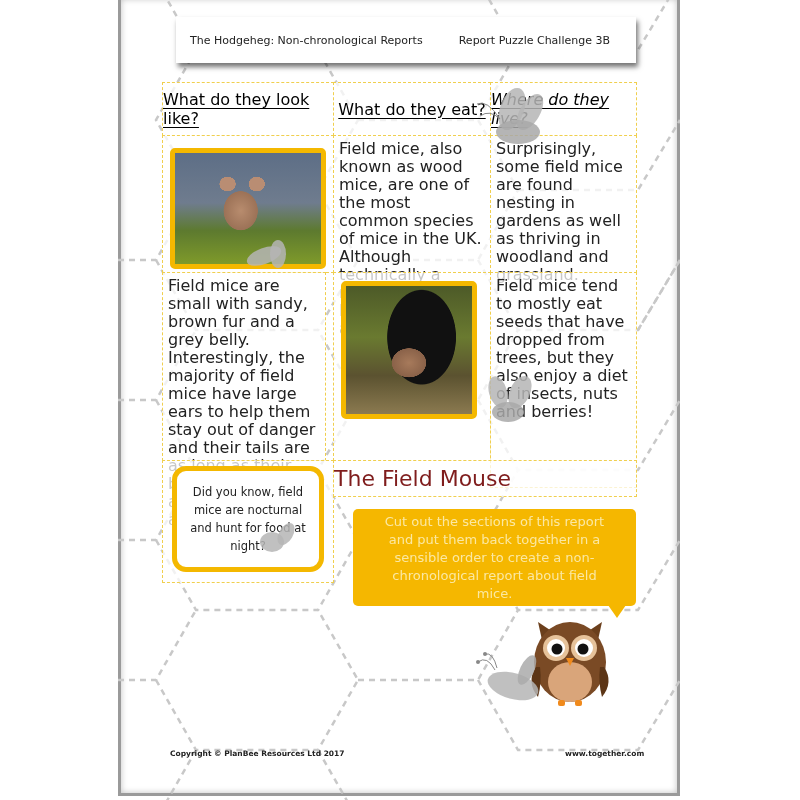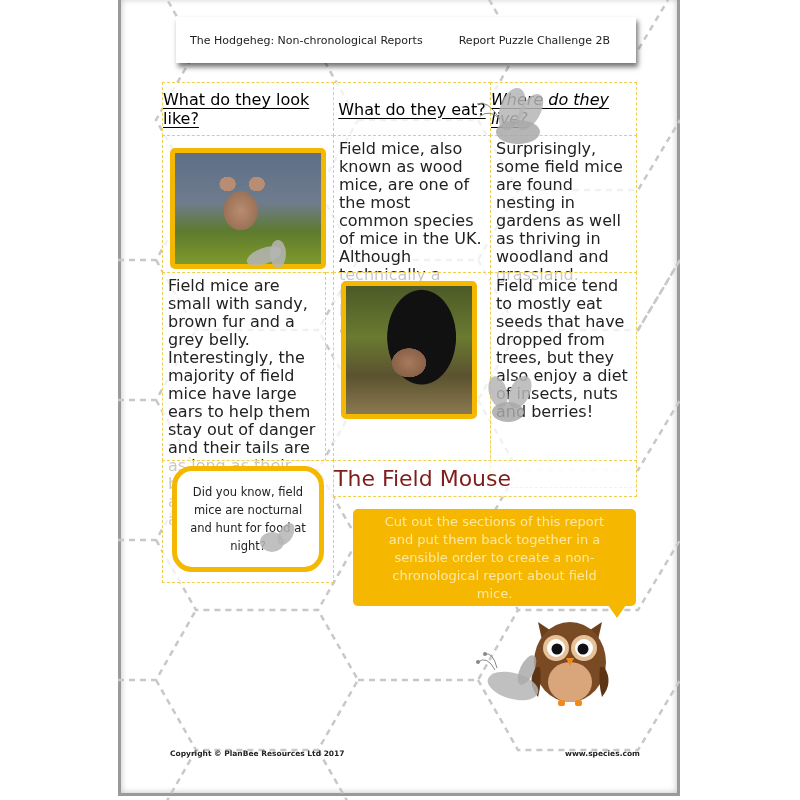--- a/index.html
+++ b/index.html
@@ -14,21 +14,21 @@
   .photo { position: absolute; border: 5px solid #f4b800; border-radius: 5px; box-sizing: border-box; overflow: hidden; }
   .photo1 { background:
       radial-gradient(ellipse 28px 32px at 45% 52%, #b88c6e 0%, #9c7257 60%, transparent 62%),
       radial-gradient(ellipse 10px 9px at 36% 28%, #b98d73 0 80%, transparent 82%),
       radial-gradient(ellipse 10px 9px at 56% 28%, #b98d73 0 80%, transparent 82%),
       linear-gradient(180deg, #5d6e86 0%, #6f7c8e 45%, #5d7a2f 70%, #7f9a2a 100%); }
   .photo2 { background:
       radial-gradient(ellipse 26px 22px at 50% 60%, #a77a5b 0%, #8a6249 65%, transparent 67%),
       radial-gradient(ellipse 40px 55px at 60% 40%, #111 0 85%, transparent 87%),
       linear-gradient(180deg, #4d5a28 0%, #6a7a30 40%, #5b5230 70%, #8b7a50 100%); }
-  .didyou { position: absolute; left: 172px; top: 466px; width: 152px; height: 106px; border: 5px solid #f4b800; border-radius: 20px; background: #fff; box-sizing: border-box; display: flex; align-items: center; justify-content: center; text-align: center; font-size: 11.5px; line-height: 18px; padding: 4px 10px; color: #222; }
+  .didyou { position: absolute; left: 172px; top: 466px; width: 152px; height: 106px; border: 5px solid #f4b800; border-radius: 14px; background: #fff; box-sizing: border-box; display: flex; align-items: center; justify-content: center; text-align: center; font-size: 11.5px; line-height: 18px; padding: 4px 10px; color: #222; }
   .title { font-size: 22px; text-underline-offset: 3px; display: flex; align-items: center; justify-content: flex-start; color: #7f1d1d; }
   .instruction { position: absolute; left: 353px; top: 509px; width: 283px; height: 97px; background: #f5b700; border-radius: 5px; color: #fbe8a2; font-size: 13px; line-height: 18px; text-align: center; display: flex; align-items: center; justify-content: center; padding: 6px 20px; box-sizing: border-box; }
   .instruction::after { content: ""; position: absolute; right: 10px; bottom: -12px; border-left: 9px solid transparent; border-right: 9px solid transparent; border-top: 13px solid #f5b700; }
   .footer { position: absolute; top: 749px; font-size: 7.5px; font-weight: bold; color: #222; }
   .bee { position: absolute; }
 </style>
 </head>
 <body>
 
 <div class="sheet"></div>
@@ -56,21 +56,21 @@
     <path d="M38 680 L78 750 H200 L240 680 L200 610"></path>
     <path d="M240 680 H360 L400 610"></path>
     <path d="M360 680 L400 750 H520 L562 680"></path>
     <path d="M78 750 L38 820"></path>
     <path d="M200 750 L240 820"></path>
   </g>
 </svg>
 
 <div class="header-box">
   <span>The Hodgeheg: Non-chronological Reports</span>
-  <span>Report Puzzle Challenge 2B</span>
+  <span>Report Puzzle Challenge 3B</span>
 </div>
 
 <div class="cell hdr" style="left:162px; top:82px; width:172px; height:54px;">
   <span>What do they look like?</span>
 </div>
 <div class="cell hdr" style="left:333px; top:82px; width:158px; height:54px;justify-content:center;">
   <span>What do they eat?</span>
 </div>
 <div class="cell hdr" style="left:490px; top:82px; width:147px; height:54px;font-style:italic;">
   <span>Where do they live?</span>
@@ -135,13 +135,13 @@
 </svg>
 <svg class="bee" style="left:475px; top:650px; width:85px; height:60px;" viewBox="0 0 85 60">
   <path d="M20 20 Q12 5 3 12 M22 18 Q18 2 10 4" stroke="#888" fill="none"></path>
   <circle cx="3" cy="12" r="2" fill="#888"></circle>
     <circle cx="10" cy="4" r="2" fill="#888"></circle>
   <ellipse cx="38" cy="36" rx="26" ry="13" fill="#b5b5b5" opacity="0.85" transform="rotate(15 38 36)"></ellipse>
   <ellipse cx="52" cy="20" rx="7" ry="16" fill="#aaa" opacity="0.85" transform="rotate(25 52 20)"></ellipse>
 </svg>
 
 <div class="footer" style="left:170px;">Copyright © PlanBee Resources Ltd 2017</div>
-<div class="footer" style="left:565px;">www.species.com</div>
+<div class="footer" style="left:565px;">www.together.com</div>
 
 </body></html>

